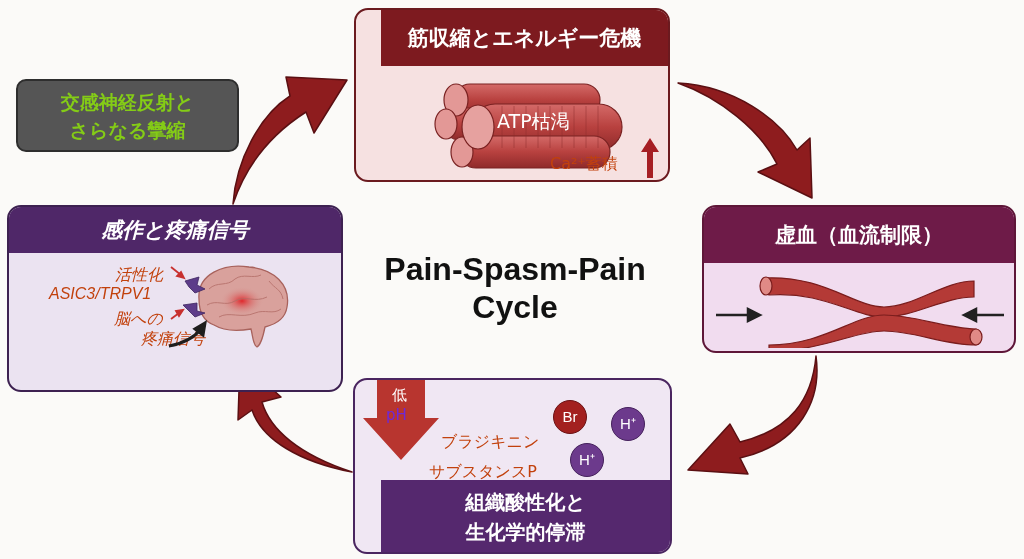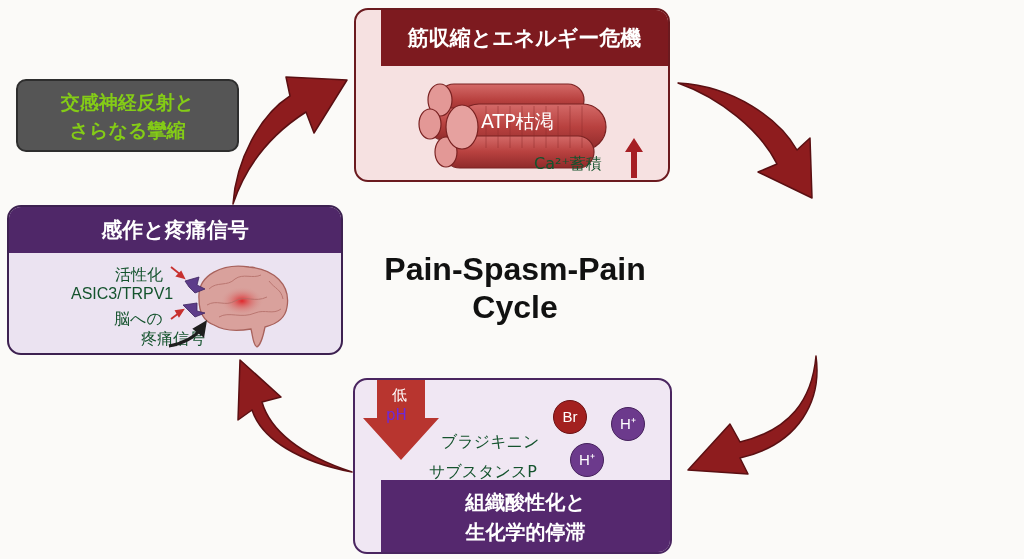--- a/index.html
+++ b/index.html
@@ -12,52 +12,52 @@
   .stage { position: absolute; left: 0; top: 0; width: 1024px; height: 559px; }
   .arrows { position: absolute; left: 0; top: 0; width: 1024px; height: 559px; pointer-events: none; }
 
   .box { position: absolute; border-radius: 14px; overflow: hidden; }
   .box .hdr { color: #fff; font-weight: bold; text-align: center; }
 
   
   #box-top { left: 354px; top: 8px; width: 316px; height: 174px;
     border: 2px solid #6b1a1f; background: #f6e1e1; }
   #box-top .hdr { background: #7d1a1f; height: 56px; line-height: 56px; font-size: 21px; margin-left: 25px; }
-  #box-top .body { position: relative; height: 116px; }
+  #box-top .body { position: relative; height: 116px; margin-left: 16px; }
 
   
   #box-right { left: 702px; top: 205px; width: 314px; height: 148px;
     border: 2px solid #5e1638; background: #f1dcef; }
   #box-right .hdr { background: #6e1b48; height: 56px; line-height: 56px; font-size: 21px; }
   #box-right .body { position: relative; height: 90px; }
 
   
   #box-bottom { left: 353px; top: 378px; width: 319px; height: 176px;
     border: 2px solid #4a2560; background: #f0e7f3; }
   #box-bottom .body { position: relative; height: 100px; }
   #box-bottom .hdr { background: #55286e; height: 74px; font-size: 20px; line-height: 30px; padding-top: 7px; margin-left: 26px; }
 
   
-  #box-left { left: 7px; top: 205px; width: 336px; height: 150px;
-    border: 2px solid #3d2151; background: #ebe3f1; }
+  #box-left { left: 7px; top: 205px; width: 336px; height: 187px;
+    border: 2px solid #3d2151; background: #ebe3f1; font-style: italic; }
   #box-left .hdr { background: #4f2768; height: 46px; line-height: 46px; font-size: 21px; }
   #box-left .body { position: relative; height: 100px; }
 
   
   #note { position: absolute; left: 16px; top: 79px; width: 223px; height: 73px;
     background: #555555; border: 2px solid #2e2e2e; border-radius: 10px;
     color: #84cc16; font-size: 19px; font-weight: bold; text-align: center;
     line-height: 28px; padding-top: 7px; }
 
   
   #center-title { position: absolute; left: 340px; top: 250px; width: 350px;
     text-align: center; font-family: "Liberation Sans", sans-serif; font-weight: bold;
     font-size: 32px; line-height: 38px; color: #111; }
 
-  .lbl { position: absolute; color: #14532d; font-size: 15px; }
+  .lbl { position: absolute; color: #c2410c; font-size: 15px; }
   .svg-ill { position: absolute; }
   .chem { position: absolute; width: 34px; height: 34px; border-radius: 50%;
     color: #fff; font-size: 15px; text-align: center; line-height: 32px; font-family: "Liberation Sans", sans-serif; }
 </style>
 </head>
 <body>
 
 <div class="stage">
 
   <svg class="arrows" viewBox="0 0 1024 559">
@@ -112,20 +112,39 @@
         </g>
       </svg>
       <div class="lbl" style="left:125px;top:43px;color:#fff;font-size:19px;">ATP枯渇</div>
       <div class="lbl" style="left:178px;top:88px;font-size:16px;">Ca²⁺蓄積</div>
       <svg class="svg-ill" style="left:268px;top:70px" width="20" height="44" viewBox="0 0 20 44">
         <polygon points="10,2 19,16 13,16 13,42 7,42 7,16 1,16" fill="#a61f24"></polygon>
       </svg>
     </div>
   </div>
 
+  <div class="box" id="box-right">
+    <div class="hdr">虚血（血流制限）</div>
+    <div class="body">
+      <svg class="svg-ill" style="left:10px;top:10px" width="292" height="75" viewBox="0 0 292 75">
+        <g stroke="#7a1d1d" stroke-width="1.2">
+          <path d="M50,5 C110,2 140,34 170,34 C200,34 230,8 260,8 L260,24 C230,24 200,44 170,44 C140,44 110,18 55,22 Z" fill="#b43a36"></path>
+          <path d="M55,72 C110,72 140,42 170,42 C200,42 230,55 262,56 L262,72 C230,72 200,58 170,58 C140,58 110,78 55,78 Z" fill="#b43a36"></path>
+          <ellipse cx="52" cy="13" rx="6" ry="9" fill="#e08a86"></ellipse>
+          <ellipse cx="262" cy="64" rx="6" ry="8" fill="#e08a86"></ellipse>
+        </g>
+        <g stroke="#222" stroke-width="2.5" fill="#222">
+          <line x1="2" y1="42" x2="38" y2="42"></line>
+            <polygon points="46,42 34,36 34,48"></polygon>
+          <line x1="290" y1="42" x2="260" y2="42"></line>
+            <polygon points="250,42 262,36 262,48"></polygon>
+        </g>
+      </svg>
+    </div>
+  </div>
 
   <div class="box" id="box-bottom">
     <div class="body">
       <svg class="svg-ill" style="left:8px;top:-2px" width="76" height="84" viewBox="0 0 76 84">
         <polygon points="14,0 62,0 62,40 76,40 38,82 0,40 14,40" fill="#b8352f"></polygon>
       </svg>
       <div class="lbl" style="left:37px;top:6px;color:#fff;font-size:15px;">低</div>
       <div class="lbl" style="left:31px;top:26px;color:#6d28d9;font-size:15px;">pH</div>
       <div class="lbl" style="left:86px;top:52px;font-size:16px;">ブラジキニン</div>
       <div class="lbl" style="left:74px;top:82px;font-size:16px;text-align:right;">サブスタンスP</div>
@@ -136,21 +155,21 @@
     <div class="hdr">
       <div>組織酸性化と</div>
       <div>生化学的停滞</div>
     </div>
   </div>
 
   <div class="box" id="box-left">
     <div class="hdr">感作と疼痛信号</div>
     <div class="body">
       <div class="lbl" style="left:106px;top:12px;font-size:16px;">活性化</div>
-      <div class="lbl" style="left:40px;top:32px;font-size:16px;font-family:'Liberation Sans',sans-serif;margin-left:22px;">ASIC3/TRPV1</div>
+      <div class="lbl" style="left:40px;top:32px;font-size:16px;font-family:'Liberation Sans',sans-serif;">ASIC3/TRPV1</div>
       <div class="lbl" style="left:105px;top:56px;font-size:16px;">脳への</div>
       <div class="lbl" style="left:89px;top:76px;font-size:16px;margin-left:43px;">疼痛信号</div>
       <svg class="svg-ill" style="left:160px;top:6px" width="130" height="92" viewBox="0 0 130 92">
         <defs>
           <radialGradient id="pain" cx="0.55" cy="0.5" r="0.35">
             <stop offset="0" stop-color="#e0282c"></stop>
             <stop offset="1" stop-color="#d49590" stop-opacity="0"></stop>
           </radialGradient>
         </defs>
         <path d="M30,40 C28,15 55,4 80,8 C105,10 122,26 118,48 C116,62 104,66 96,68 C94,78 92,86 88,88 C84,86 84,78 82,70 C70,72 55,72 45,66 C34,62 30,52 30,40 Z" fill="#d9a19c" stroke="#a8625c" stroke-width="1.3"></path>

